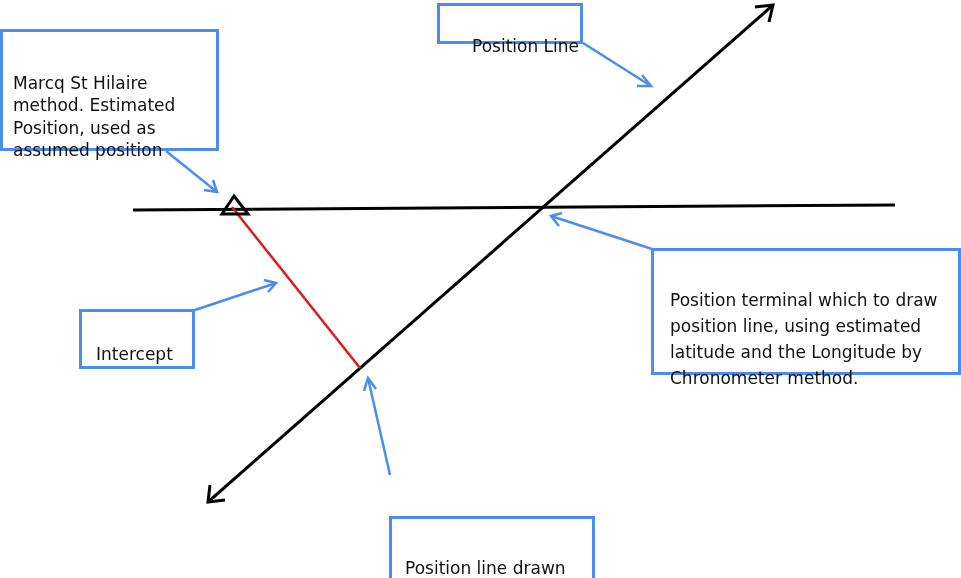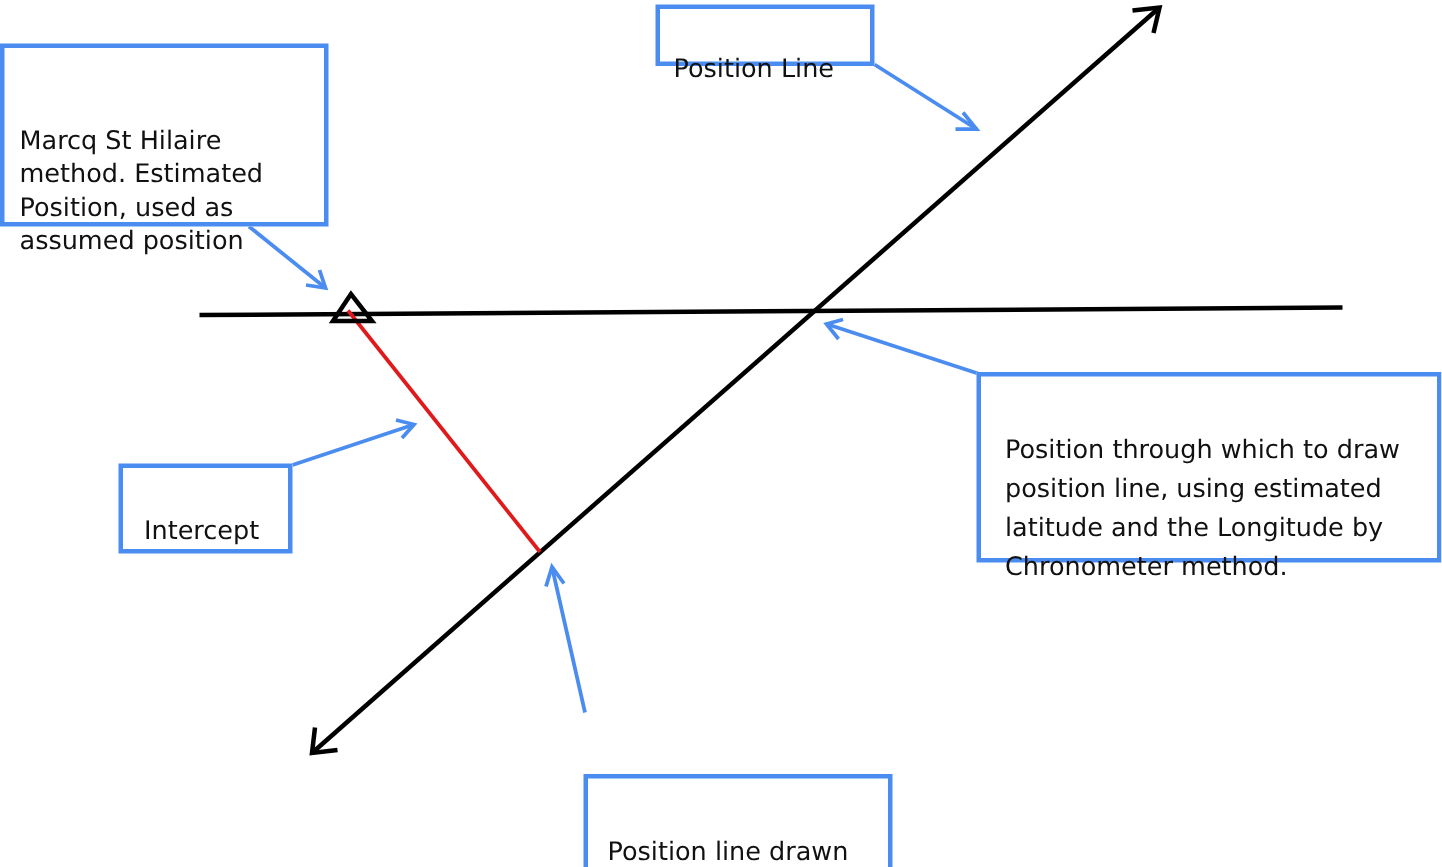--- a/index.html
+++ b/index.html
@@ -9,22 +9,22 @@
       position: absolute;
       box-sizing: border-box;
       border: 3px solid #4a8cf0;
       background: #ffffff;
       color: #111111;
       font-size: 17px;
       line-height: 22px;
       padding: 6px 10px;
       white-space: pre-line;
     }
-    #box-marcq { left: 0; top: 29px; width: 219px; height: 122px; padding-top: 28px; line-height: 22.5px; }
-    #box-posline { left: 437px; top: 3px; width: 146px; height: 41px; padding: 7px 0 0 9px; }
+    #box-marcq { left: 0; top: 29px; width: 219px; height: 122px; padding-top: 17px; line-height: 22.5px; }
+    #box-posline { left: 437px; top: 3px; width: 146px; height: 41px; padding: 7px 0 0 32px; }
     #box-through { left: 651px; top: 248px; width: 310px; height: 127px; padding: 10px 0 0 16px; line-height: 26px; }
     #box-intercept { left: 79px; top: 309px; width: 116px; height: 60px; padding: 9px 0 0 14px; }
     #box-drawn { left: 389px; top: 474px; width: 206px; height: 101px; padding: 10px 0 0 13px; line-height: 26px; margin-top: 42px; }
   </style>
 </head>
 <body>
 
 <svg class="diagram" width="961" height="578" viewBox="0 0 961 578">
 
   <line x1="133" y1="210" x2="895" y2="205" stroke="#000" stroke-width="3"></line>
@@ -59,21 +59,21 @@
 <div class="callout" id="box-marcq">
   <span>Marcq St Hilaire
 method. Estimated
 Position, used as
 assumed position</span>
 </div>
 <div class="callout" id="box-posline">
   <span>Position Line</span>
 </div>
 <div class="callout" id="box-through">
-  <span>Position through which to draw
+  <span>Position terminal which to draw
 position line, using estimated
 latitude and the Longitude by
 Chronometer method.</span>
 </div>
 <div class="callout" id="box-intercept">
   <span>Intercept</span>
 </div>
 <div class="callout" id="box-drawn">
   <span>Position line drawn
 through intercept

